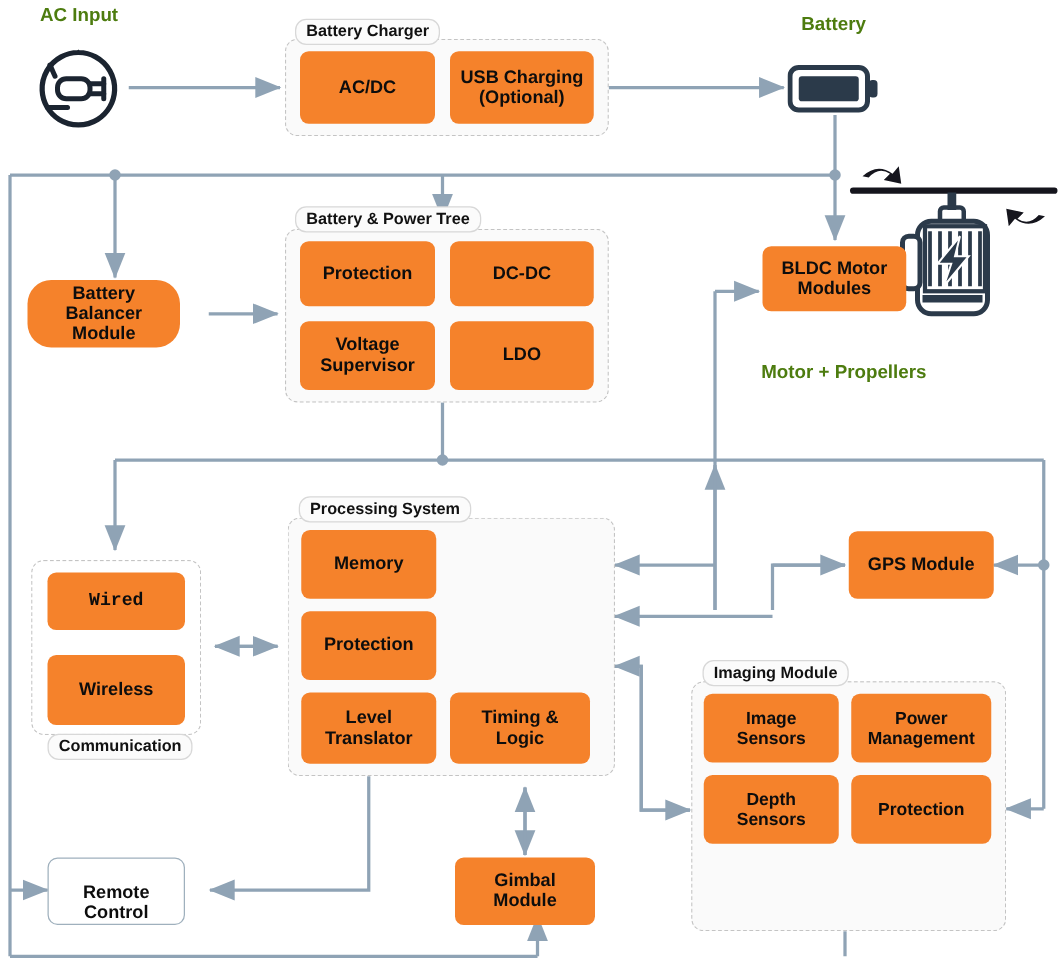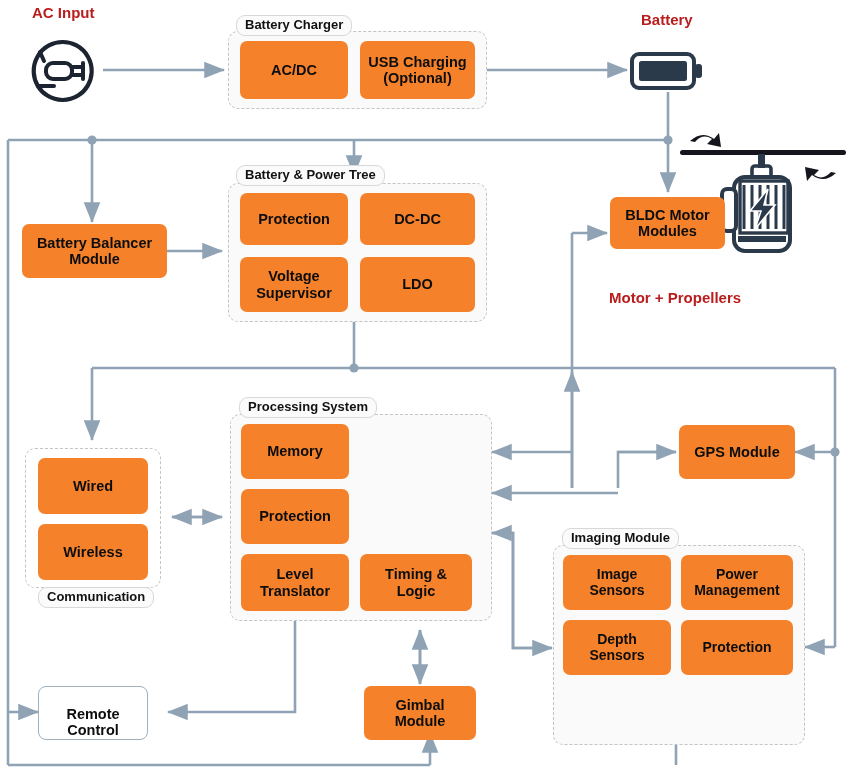--- a/index.html
+++ b/index.html
@@ -12,21 +12,21 @@
        line-height:1.12;box-sizing:border-box;padding:2px 4px;}
   .blk.sm{font-size:14px;}
   .white-blk{position:absolute;background:#ffffff;border:1.4px solid #9fb0bd;border-radius:8px;
        display:flex;align-items:center;justify-content:flex-end;text-align:center;color:#0d0d0d;
        font-weight:bold;font-size:14.5px;line-height:1.15;box-sizing:border-box;}
   .group{position:absolute;border:1.7px dashed #c4c4c4;border-radius:10px;background:#fafafa;box-sizing:border-box;}
   .group.plain{background:transparent;}
   .glabel{position:absolute;background:#fbfbfb;border:1.4px solid #d8d8d8;border-radius:9px;
        padding:2px 8px 3px 8px;font-size:13px;font-weight:bold;color:#111;white-space:nowrap;
        line-height:1.1;}
-  .ttl{position:absolute;font-size:15px;font-weight:bold;color:#b91c1c;white-space:nowrap;}
+  .ttl{position:absolute;font-size:15px;font-weight:bold;color:#4d7c0f;white-space:nowrap;}
   .icon{position:absolute;}
 </style>
 </head>
 <body>
 
 <div id="root">
 
   <svg id="wires" viewBox="0 0 850 778">
     <defs>
       <marker id="ah" markerWidth="9" markerHeight="9" refX="7.6" refY="3.6" orient="auto">
@@ -176,21 +176,21 @@
   </div>
 
   <div class="group" style="left:228px;top:31px;width:259px;height:78px;"></div>
   <div class="glabel" style="left:236px;top:15px;">Battery Charger</div>
   <div class="blk" style="left:240px;top:41px;width:108px;height:58px;">AC/DC</div>
   <div class="blk" style="left:360px;top:41px;width:115px;height:58px;flex-direction:column;">
     <span>USB Charging</span>
     <span>(Optional)</span>
   </div>
 
-  <div class="blk" style="left:22px;top:224px;width:145px;height:54px;flex-direction:column;">
+  <div class="blk" style="left:22px;top:224px;width:122px;height:54px;flex-direction:column;border-radius:19px;">
     <span>Battery Balancer</span>
     <span>Module</span>
   </div>
 
   <div class="group" style="left:228px;top:183px;width:259px;height:139px;"></div>
   <div class="glabel" style="left:236px;top:165px;">Battery &amp; Power Tree</div>
   <div class="blk" style="left:240px;top:193px;width:108px;height:52px;">Protection</div>
   <div class="blk" style="left:360px;top:193px;width:115px;height:52px;">DC-DC</div>
   <div class="blk" style="left:240px;top:257px;width:108px;height:55px;flex-direction:column;">
     <span>Voltage</span>
@@ -211,21 +211,21 @@
     <span>Level</span>
     <span>Translator</span>
   </div>
   <div class="blk" style="left:360px;top:554px;width:112px;height:57px;flex-direction:column;">
     <span>Timing &amp;</span>
     <span>Logic</span>
   </div>
 
   <div class="group plain" style="left:25px;top:448px;width:136px;height:140px;"></div>
   <div class="glabel" style="left:38px;top:587px;">Communication</div>
-  <div class="blk" style="left:38px;top:458px;width:110px;height:56px;">Wired</div>
+  <div class="blk" style="left:38px;top:458px;width:110px;height:46px;font-family:Liberation Mono, monospace;">Wired</div>
   <div class="blk" style="left:38px;top:524px;width:110px;height:56px;">Wireless</div>
 
   <div class="blk" style="left:679px;top:425px;width:116px;height:54px;text-align:right;">GPS Module</div>
 
   <div class="group" style="left:553px;top:545px;width:252px;height:200px;"></div>
   <div class="glabel" style="left:562px;top:528px;">Imaging Module</div>
   <div class="blk sm" style="left:563px;top:555px;width:108px;height:55px;flex-direction:column;">
     <span>Image</span>
     <span>Sensors</span>
   </div>

